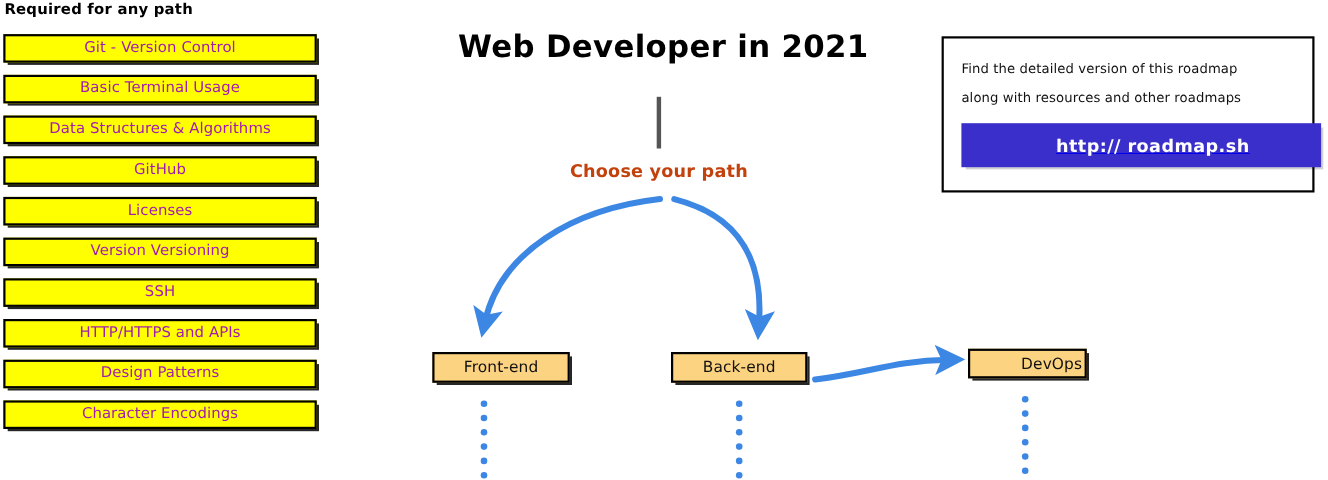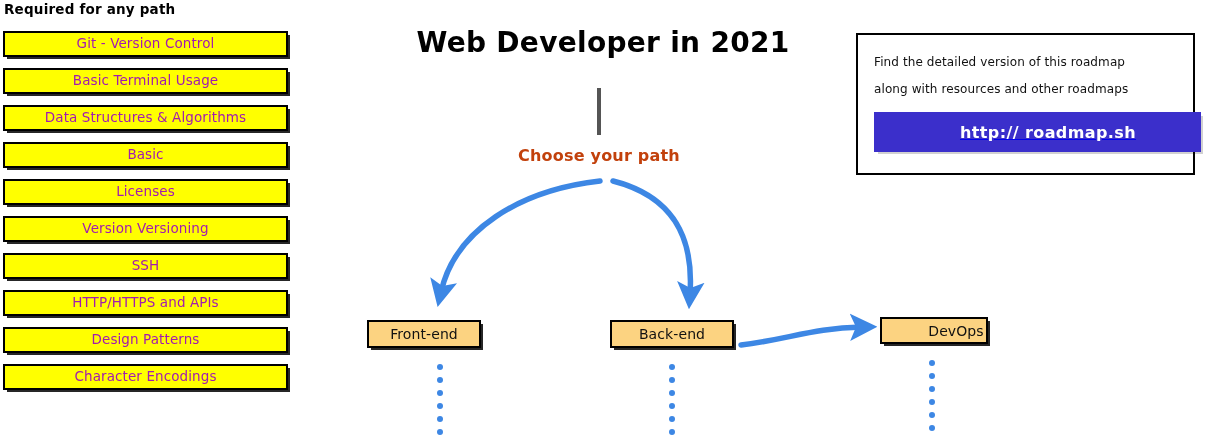--- a/index.html
+++ b/index.html
@@ -117,21 +117,21 @@
     align-items: center;
     justify-content: center;
   }
   .path-box span {
     font-size: 14px;
     color: #111111;
     letter-spacing: 0.1px;
     white-space: nowrap;
     line-height: 1;
   }
-  #box-frontend { left: 367px; top: 320px; width: 114px; height: 28px; }
+  #box-frontend { left: 393px; top: 320px; width: 125px; height: 28px; }
   #box-backend  { left: 610px; top: 320px; width: 124px; height: 28px; }
   #box-devops   { left: 880px; top: 317px; width: 108px; height: 27px; padding-left: 44px; }
 
   .dotted-trail {
     position: absolute;
     width: 6px;
   }
   .dotted-trail i {
     display: block;
     width: 6px;
@@ -199,21 +199,21 @@
       <div class="req-item">
         <span>Git - Version Control</span>
       </div>
       <div class="req-item">
         <span>Basic Terminal Usage</span>
       </div>
       <div class="req-item">
         <span>Data Structures &amp; Algorithms</span>
       </div>
       <div class="req-item">
-        <span>Basic</span>
+        <span>GitHub</span>
       </div>
       <div class="req-item">
         <span>Licenses</span>
       </div>
       <div class="req-item">
         <span>Version Versioning</span>
       </div>
       <div class="req-item">
         <span>SSH</span>
       </div>

